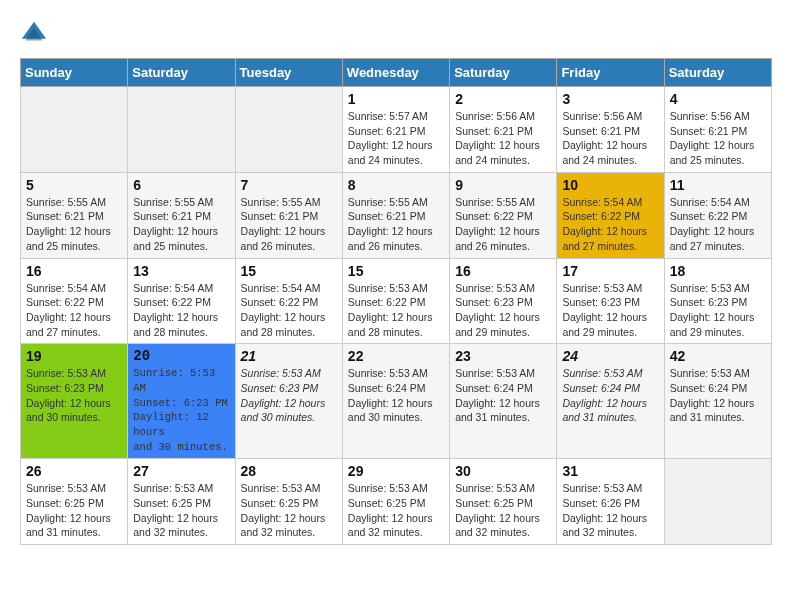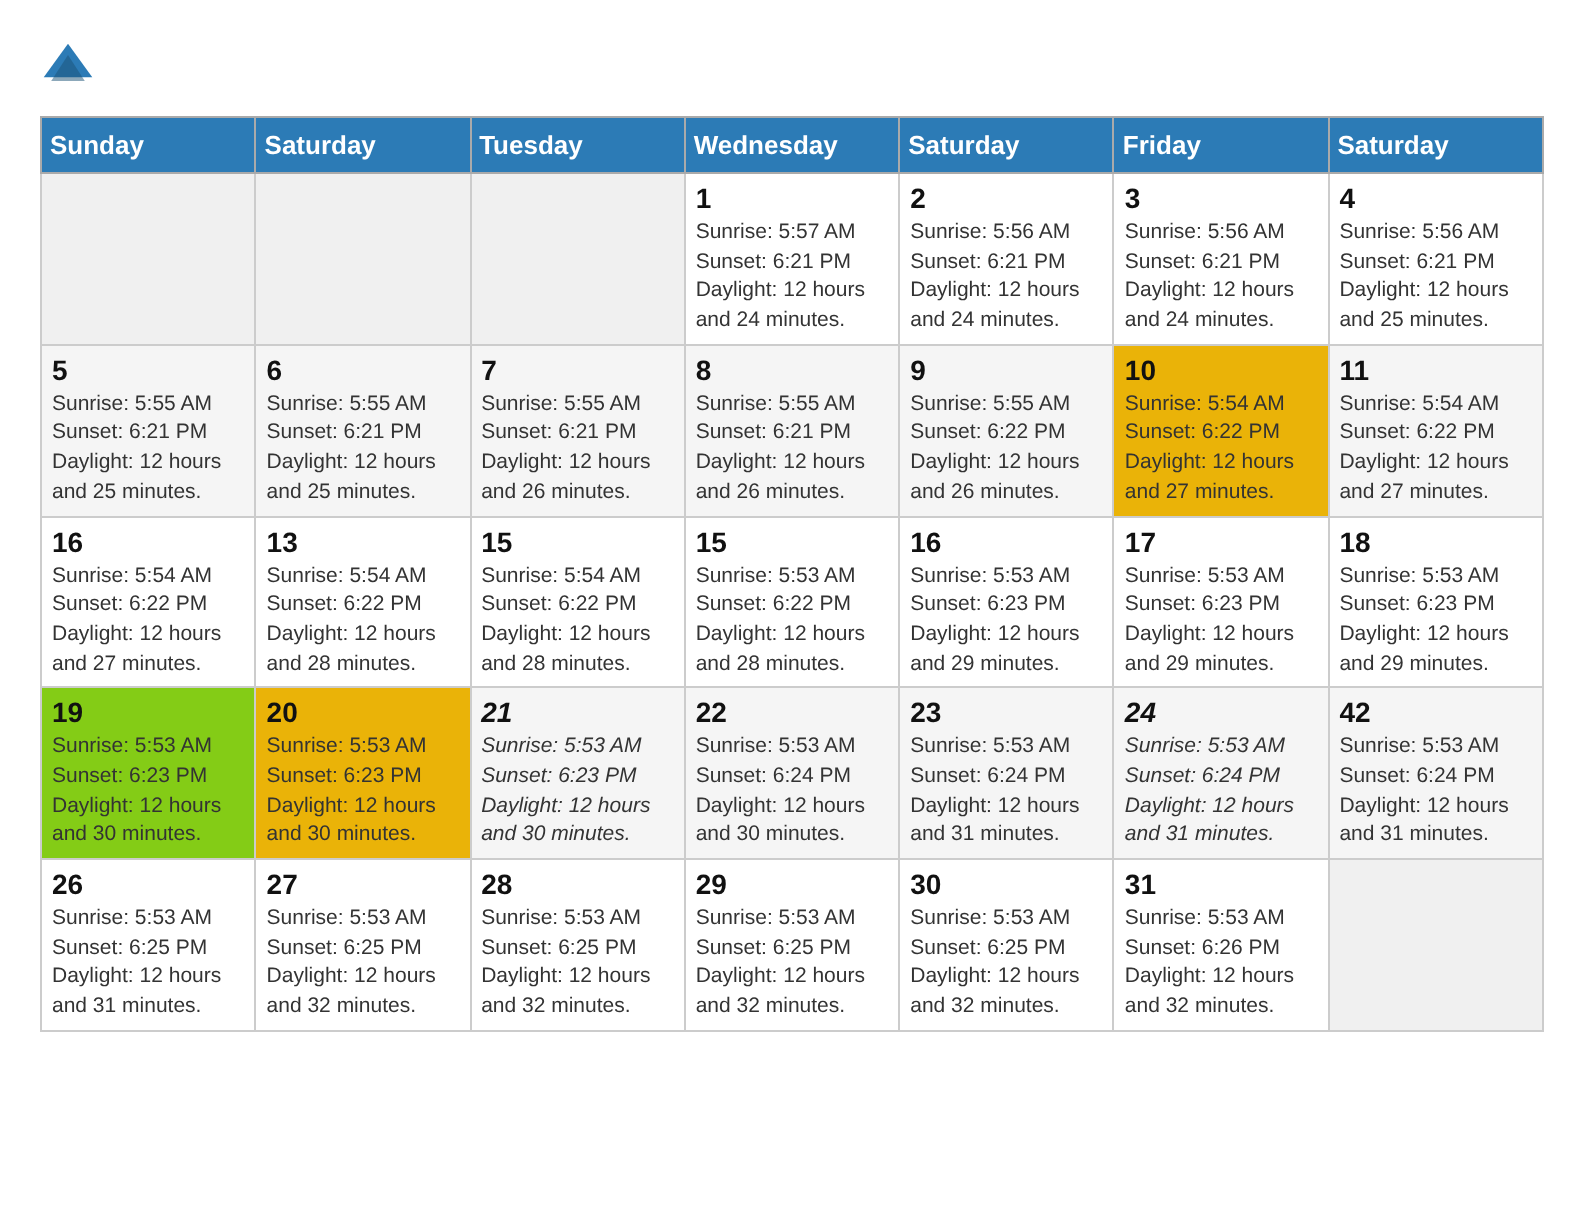--- a/index.html
+++ b/index.html
@@ -255,21 +255,21 @@
         </td>
       </tr>
       <tr>
         <td style="background: #84cc16;">
           <div class="day-number">19</div>
           <div class="day-info" style="white-space: pre-line;">Sunrise: 5:53 AM
 Sunset: 6:23 PM
 Daylight: 12 hours
 and 30 minutes.</div>
         </td>
-        <td style="background: #eab308;">
+        <td style="background: #3b82f6; font-family: Liberation Mono, monospace;">
           <div class="day-number">20</div>
           <div class="day-info" style="white-space: pre-line;">Sunrise: 5:53 AM
 Sunset: 6:23 PM
 Daylight: 12 hours
 and 30 minutes.</div>
         </td>
         <td style="background: rgb(245, 245, 245); font-style: italic;">
           <div class="day-number">21</div>
           <div class="day-info" style="white-space: pre-line;">Sunrise: 5:53 AM
 Sunset: 6:23 PM

